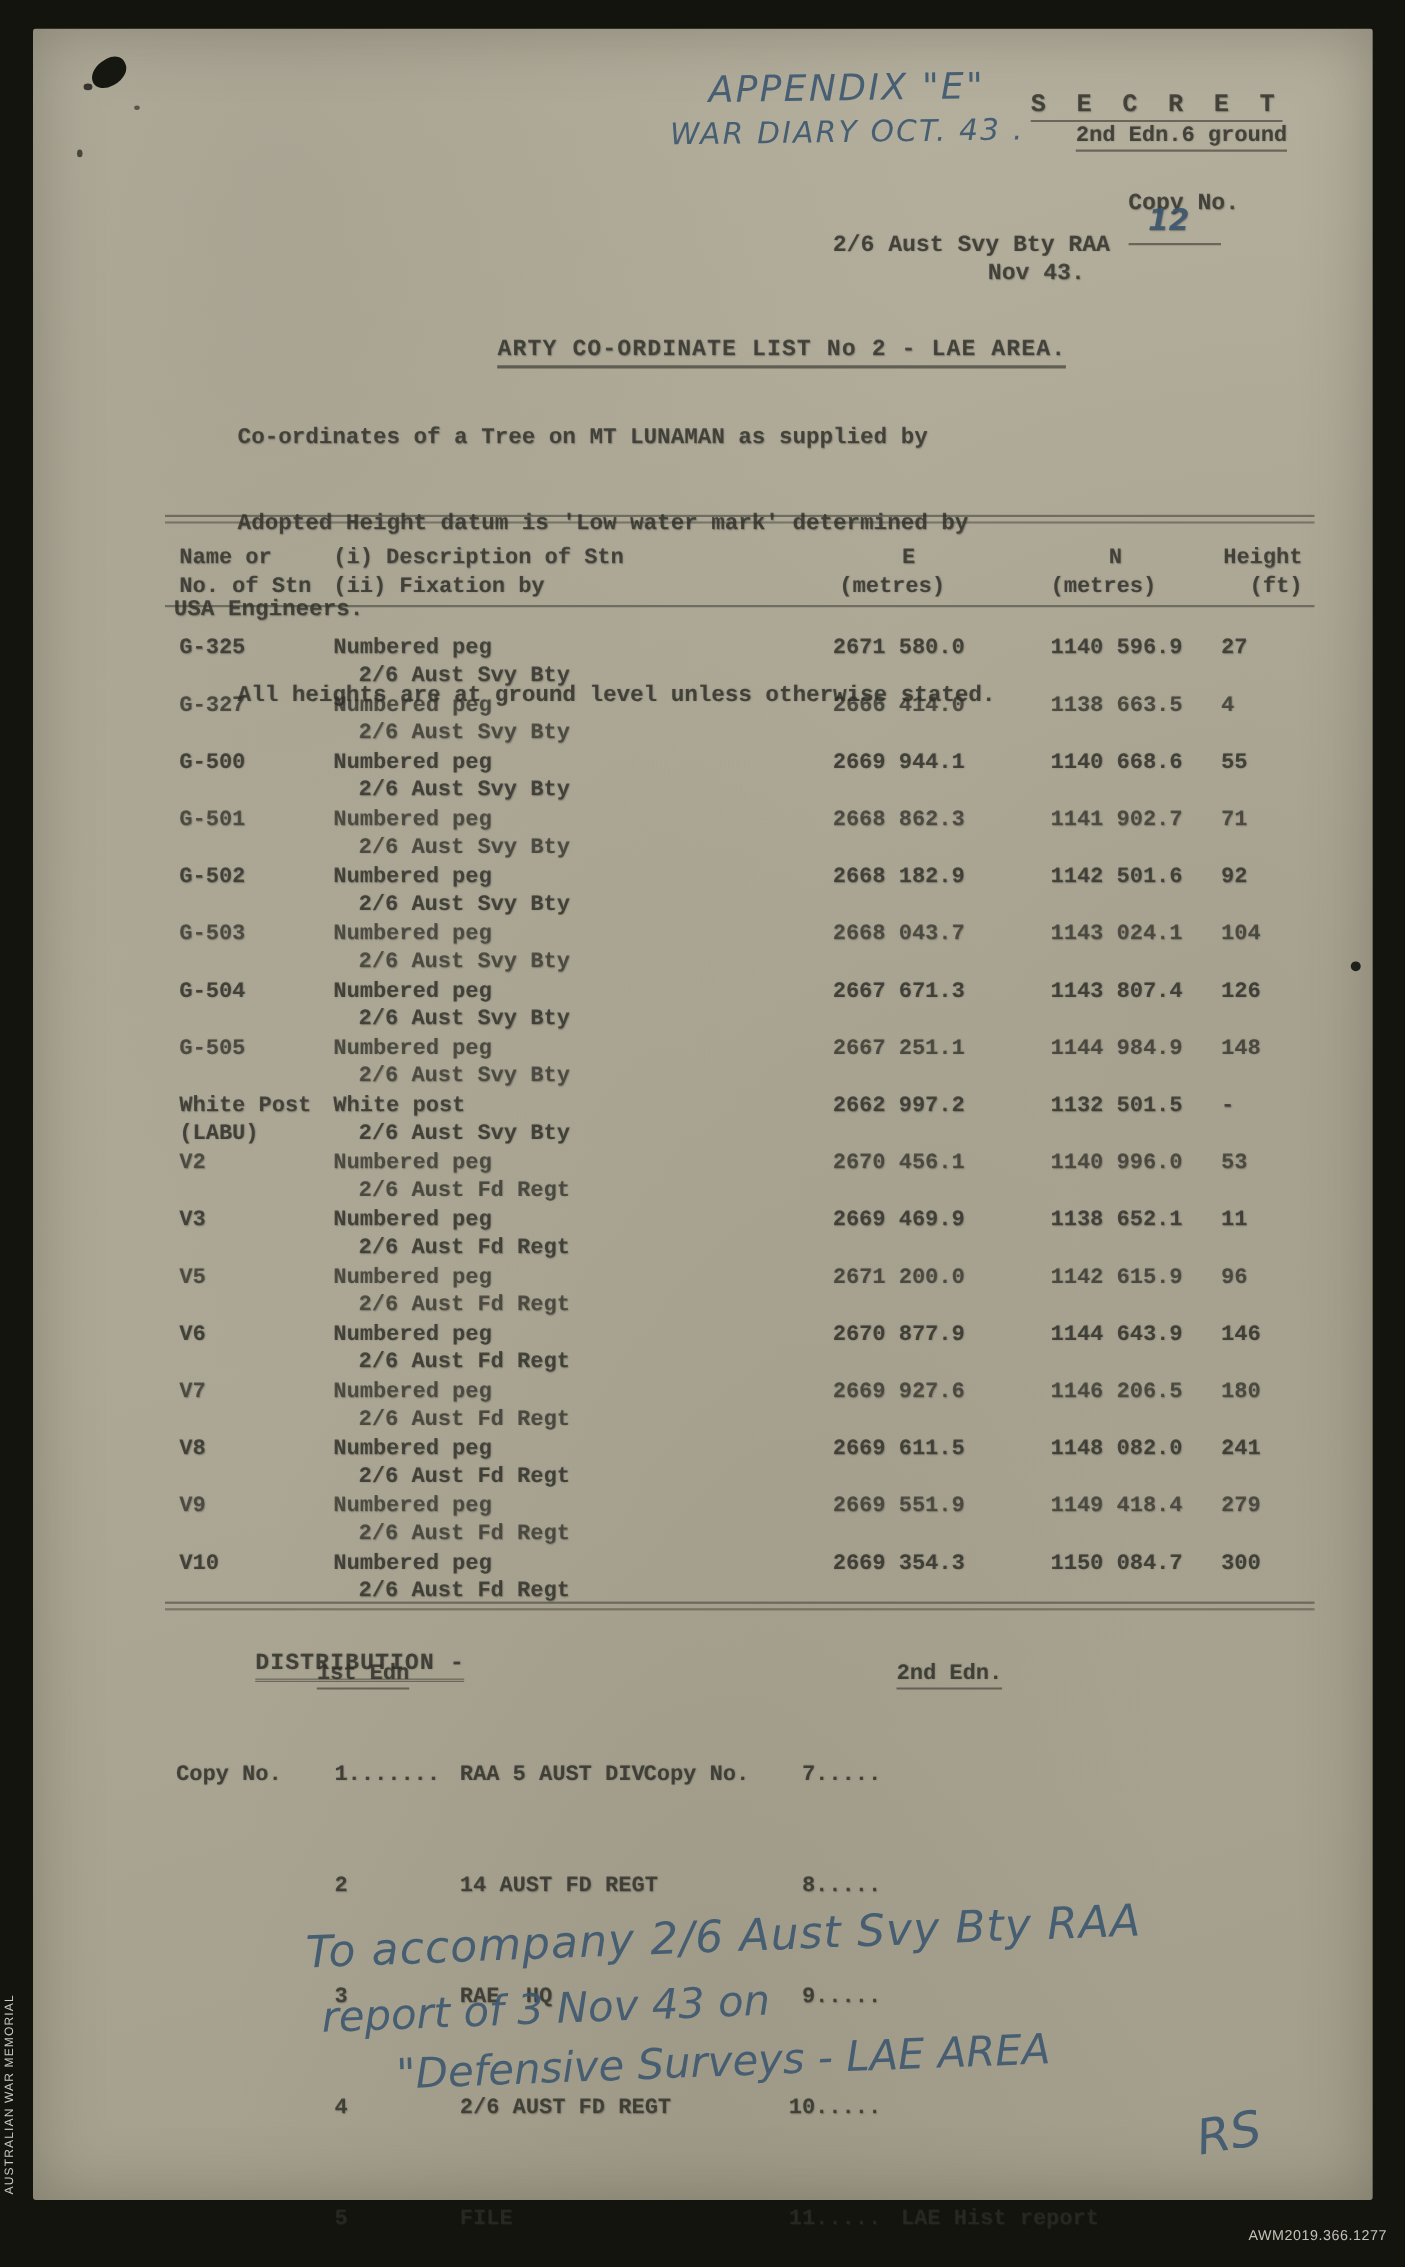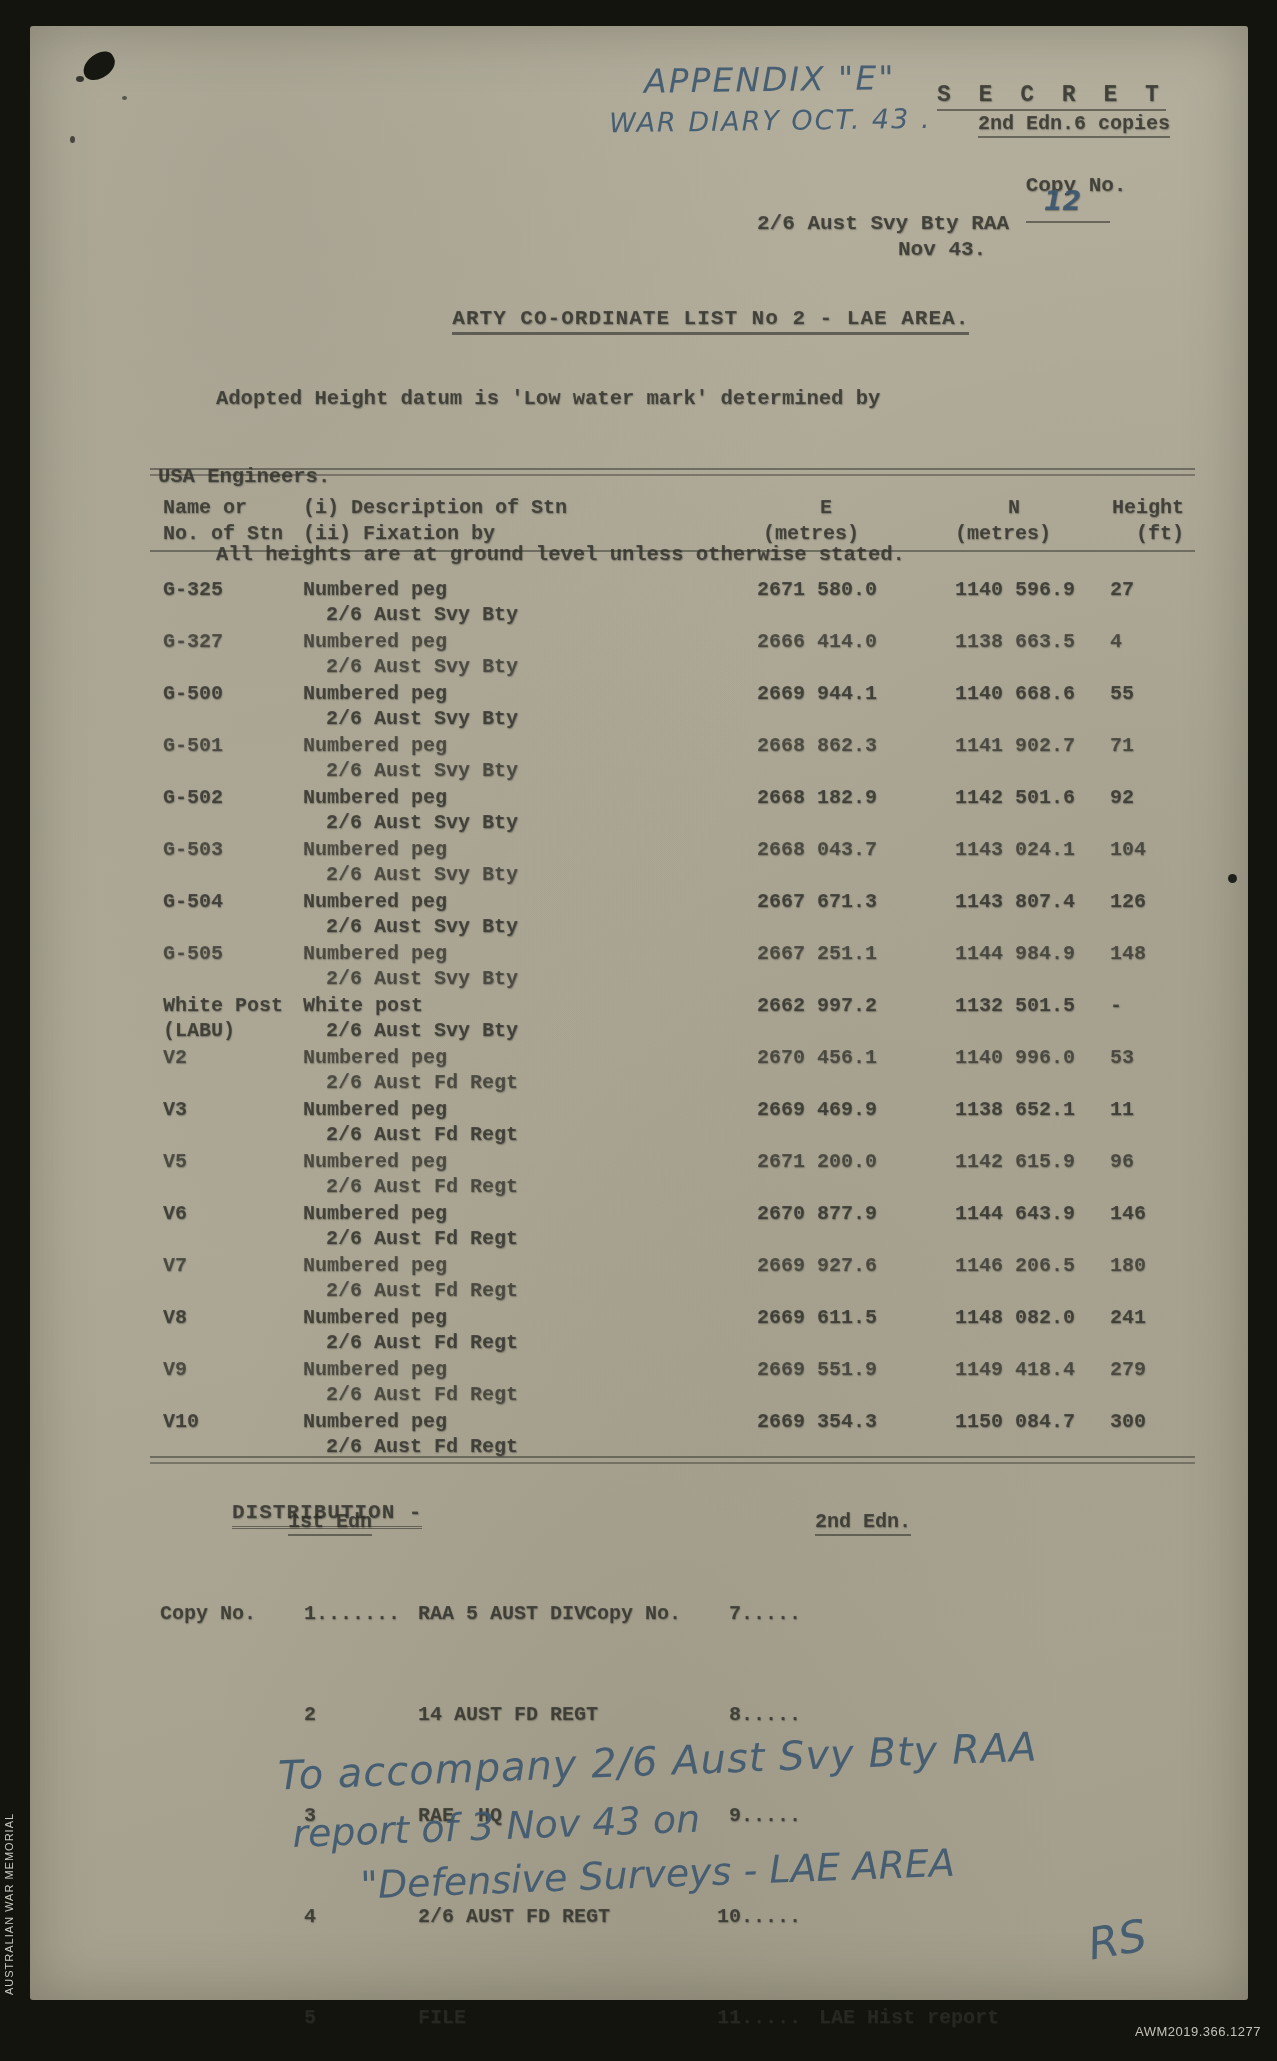--- a/index.html
+++ b/index.html
@@ -100,35 +100,36 @@
     <div class="speck1"></div>
     <div class="speck2"></div>
     <div class="edge-dot"></div>
 
     <div class="abs hw appendix">
       <div class="l1">APPENDIX "E"</div>
       <div class="l2">WAR DIARY OCT. 43 .</div>
     </div>
 
     <div class="abs tw secret ul">S E C R E T</div>
-    <div class="abs tw edition ul">2nd Edn.6 copies</div>
+    <div class="abs tw edition ul">2nd Edn.6 ground</div>
 
     <div class="abs tw copyline">
       <span>Copy No.</span>
       <span class="copy-underline"><span class="hw copy-val">12</span></span>
     </div>
 
     <div class="abs tw unit">2/6 Aust Svy Bty RAA</div>
     <div class="abs tw date">Nov 43.</div>
 
     <div class="abs tw doc-title">
       <span>ARTY CO-ORDINATE LIST No 2 - LAE AREA.</span>
     </div>
 
     <div class="abs tw intro">
+      <div class="indent">Co-ordinates of a Tree on MT LUNAMAN as supplied by</div>
       <div class="indent">Adopted Height datum is 'Low water mark' determined by</div>
       <div>USA Engineers.</div>
       <div class="indent">All heights are at ground level unless otherwise stated.</div>
     </div>
 
     <div class="rule rule-top"></div>
 
     <div class="abs tw thead">
       <div style="left:133px;top:0;">Name or</div>
       <div style="left:133px;top:26px;">No. of Stn</div>

